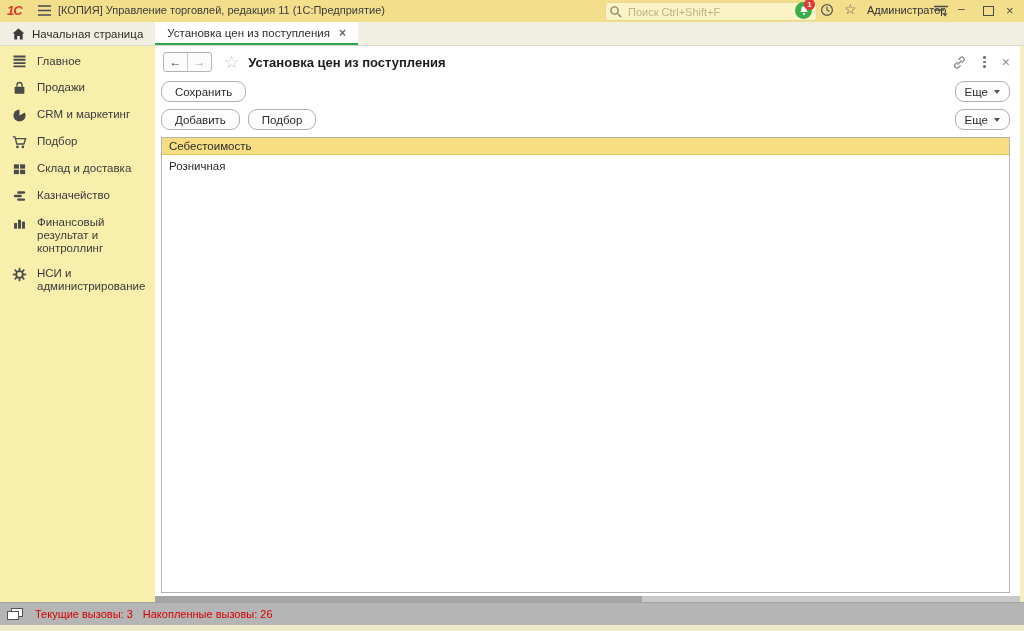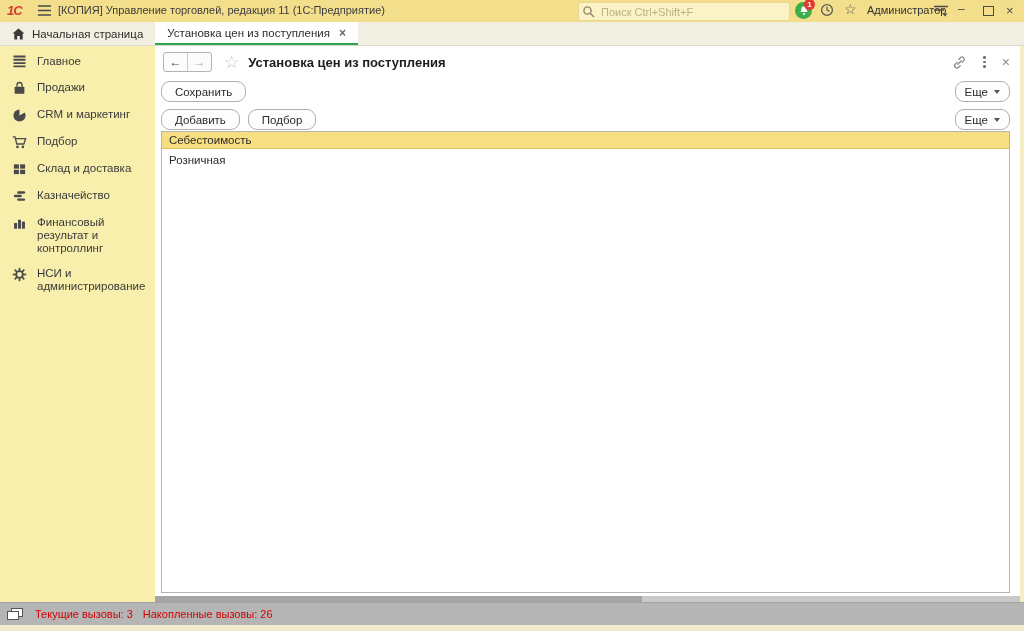--- a/index.html
+++ b/index.html
@@ -5,21 +5,21 @@
   html,body{margin:0;padding:0;}
   .app{position:relative;width:1024px;height:631px;overflow:hidden;
        font-family:"Liberation Sans",sans-serif;background:#fff;color:#2b2b2b;}
 
   
   .titlebar{position:absolute;left:0;top:0;width:1024px;height:22px;background:#F3DE8C;}
   .titlebar *{position:absolute;}
   .logo{left:7px;top:3px;font-size:13px;font-weight:bold;font-style:italic;color:#D23B2E;letter-spacing:-1px;}
   .hamburger{left:37px;top:4px;width:15px;}
   .win-title{left:58px;top:4px;font-size:11px;color:#3c3c3c;white-space:nowrap;}
-  .searchbox{left:578px;top:2px;width:210px;height:17px;background:#FBF3C6;border:1px solid #E8D795;border-radius:3px;}
+  .searchbox{left:605px;top:2px;width:210px;height:17px;background:#FBF3C6;border:1px solid #E8D795;border-radius:3px;}
   .searchbox svg{position:absolute;left:3px;top:2px;}
   .search-input{position:absolute;left:20px;top:0;width:185px;height:15px;border:none;background:transparent;outline:none;
                 font-family:"Liberation Sans",sans-serif;font-size:11px;color:#6b6248;}
   .search-input::placeholder{color:#BCB087;}
   .bell{left:795px;top:2px;width:17px;height:17px;background:#3BAE4A;border-radius:50%;}
   .bell svg{left:2.5px;top:2.5px;}
   .badge{left:9px;top:-3px;width:11px;height:11px;background:#E03A2F;border-radius:50%;color:#fff;
          font-size:8px;font-weight:bold;text-align:center;line-height:11px;}
   .ico-clock{left:820px;top:3px;}
   .tb-star{left:844px;top:1px;font-size:14px;color:#5a5a5a;}
@@ -59,21 +59,21 @@
   .hdr-close{font-size:14px;color:#8a8a8a;}
 
   .save-row{margin-top:8px;display:flex;align-items:center;}
   .action-row{margin-top:7px;display:flex;align-items:center;gap:8px;}
   .btn{height:21px;padding:0 13px;background:#fdfdfd;border:1px solid #b0b0b0;border-radius:9px;
        font-size:11.5px;color:#2b2b2b;display:inline-flex;align-items:center;box-sizing:border-box;}
   .btn.more{margin-left:auto;gap:6px;padding:0 9px;}
   .caret{width:0;height:0;border-left:3.5px solid transparent;border-right:3.5px solid transparent;
          border-top:4px solid #555;}
 
-  .table-wrap{margin-top:1px;flex:1;border:1px solid #b5b5b5;margin-bottom:3px;background:#fff;
+  .table-wrap{margin-top:7px;flex:1;border:1px solid #b5b5b5;margin-bottom:3px;background:#fff;
               display:flex;flex-direction:column;min-height:0;}
   .table-header{background:#F8DE82;border-bottom:1px solid #DFC35F;padding:0 7px;height:16px;line-height:16px;
                 font-size:11.5px;color:#2b2b2b;}
   .table-row{padding:5px 7px 4px;font-size:11.5px;color:#2b2b2b;}
 
   .hscroll{height:6px;background:#C9C9C9;position:relative;flex:none;}
   .hscroll-thumb{position:absolute;left:0;top:0;height:100%;width:56%;background:#A5A5A5;}
 
   .right-frame{position:absolute;right:0;top:46px;width:4px;height:556px;background:#F5EEC4;}
 

